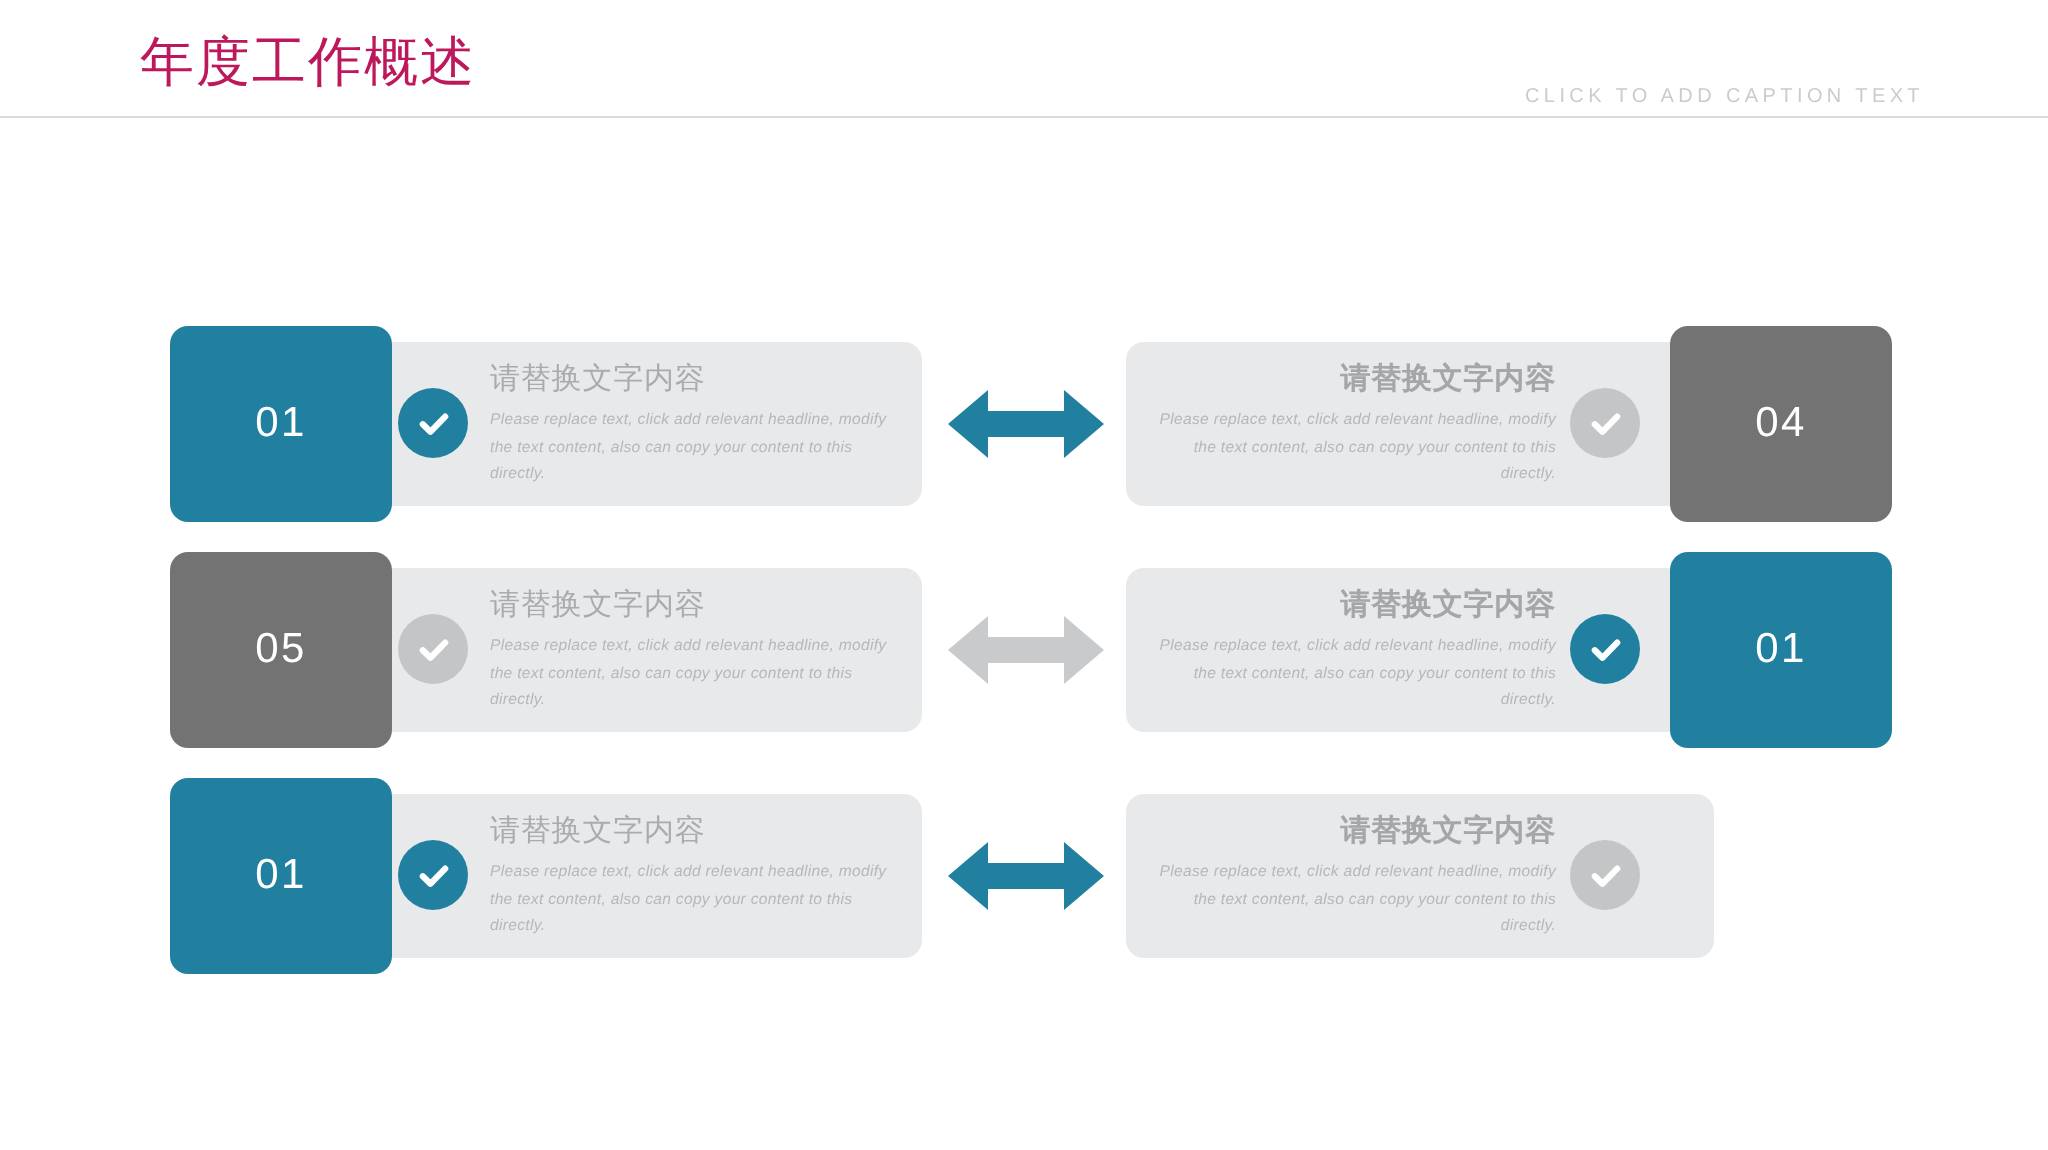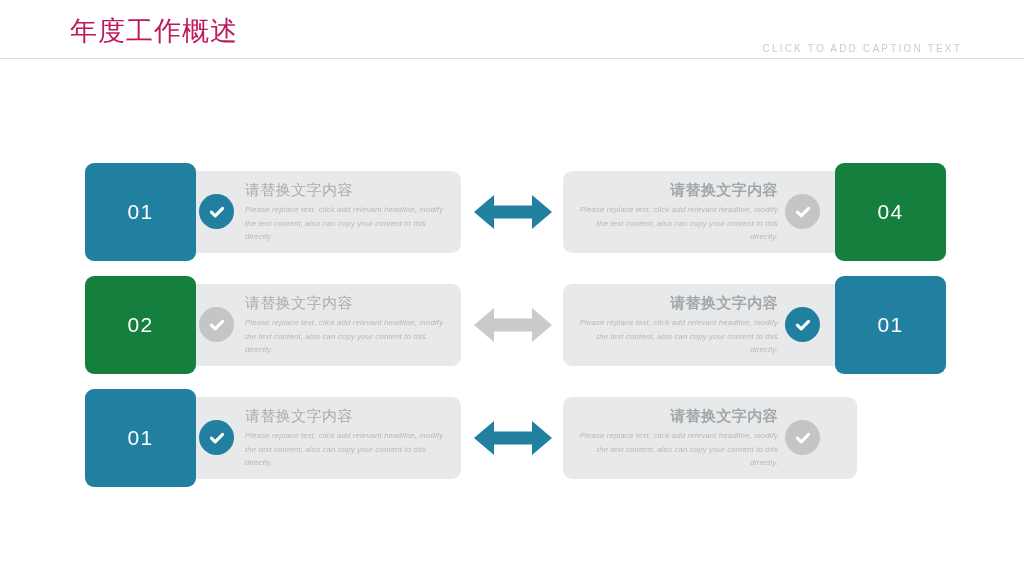--- a/index.html
+++ b/index.html
@@ -70,21 +70,21 @@
     height: 98px;
     border-radius: 9px;
     display: flex;
     align-items: center;
     justify-content: center;
     z-index: 3;
   }
   .num-box.left  { left: 85px; }
   .num-box.right { left: 835px; }
   .num-box.teal  { background: #2180a0; }
-  .num-box.gray  { background: #15803d; }
+  .num-box.gray  { background: #737373; }
   .num-label {
     color: #ffffff;
     font-size: 21px;
     letter-spacing: 1.2px;
     font-weight: 400;
   }
 
   
   .panel {
     position: absolute;
@@ -192,21 +192,21 @@
           <path d="M4.4 10.1 L8.2 13.9 L15.6 6.3" fill="none" stroke="#ffffff" stroke-width="3.1" stroke-linecap="round" stroke-linejoin="round"></path>
         </svg>
     </div>
     <div class="num-box right gray">
       <span class="num-label">04</span>
     </div>
   </div>
 
   <div class="row r1">
     <div class="num-box left gray">
-      <span class="num-label">02</span>
+      <span class="num-label">05</span>
     </div>
     <div class="panel left"></div>
     <div class="check-icon left gray">
       <svg width="20" height="20" viewBox="0 0 20 20">
           <path d="M4.4 10.1 L8.2 13.9 L15.6 6.3" fill="none" stroke="#ffffff" stroke-width="3.1" stroke-linecap="round" stroke-linejoin="round"></path>
         </svg>
     </div>
     <div class="txt left">
       <div class="txt-head">请替换文字内容</div>
       <div class="txt-body">Please replace text, click add relevant headline, modify the text content,  also can copy your content to this directly.</div>

